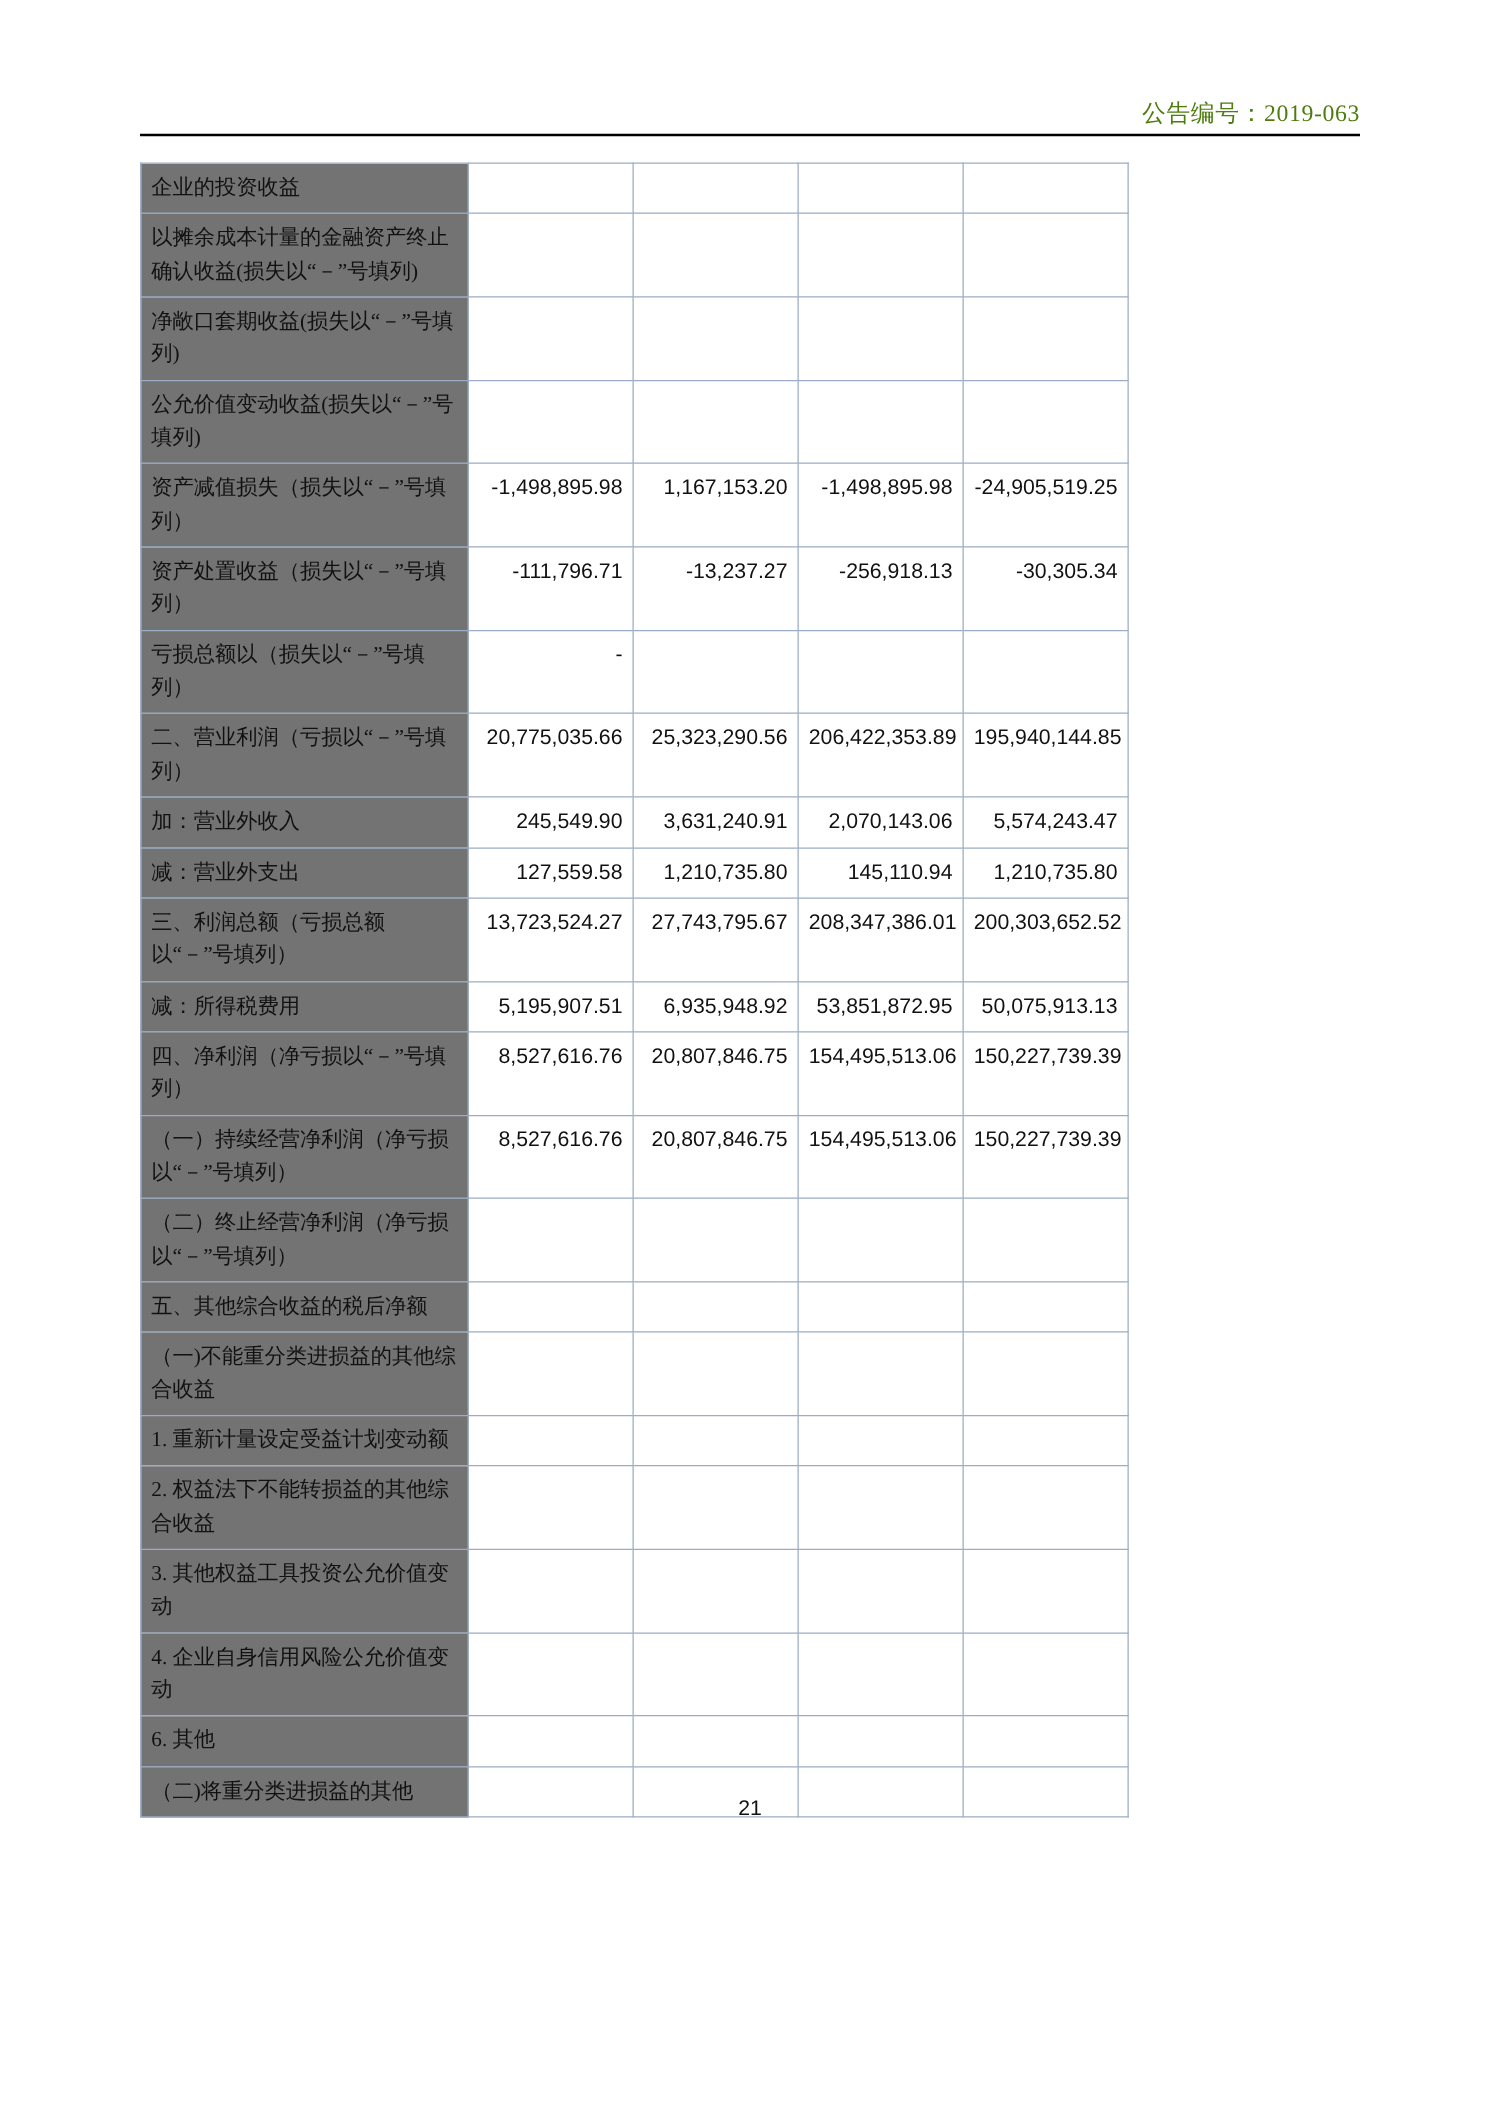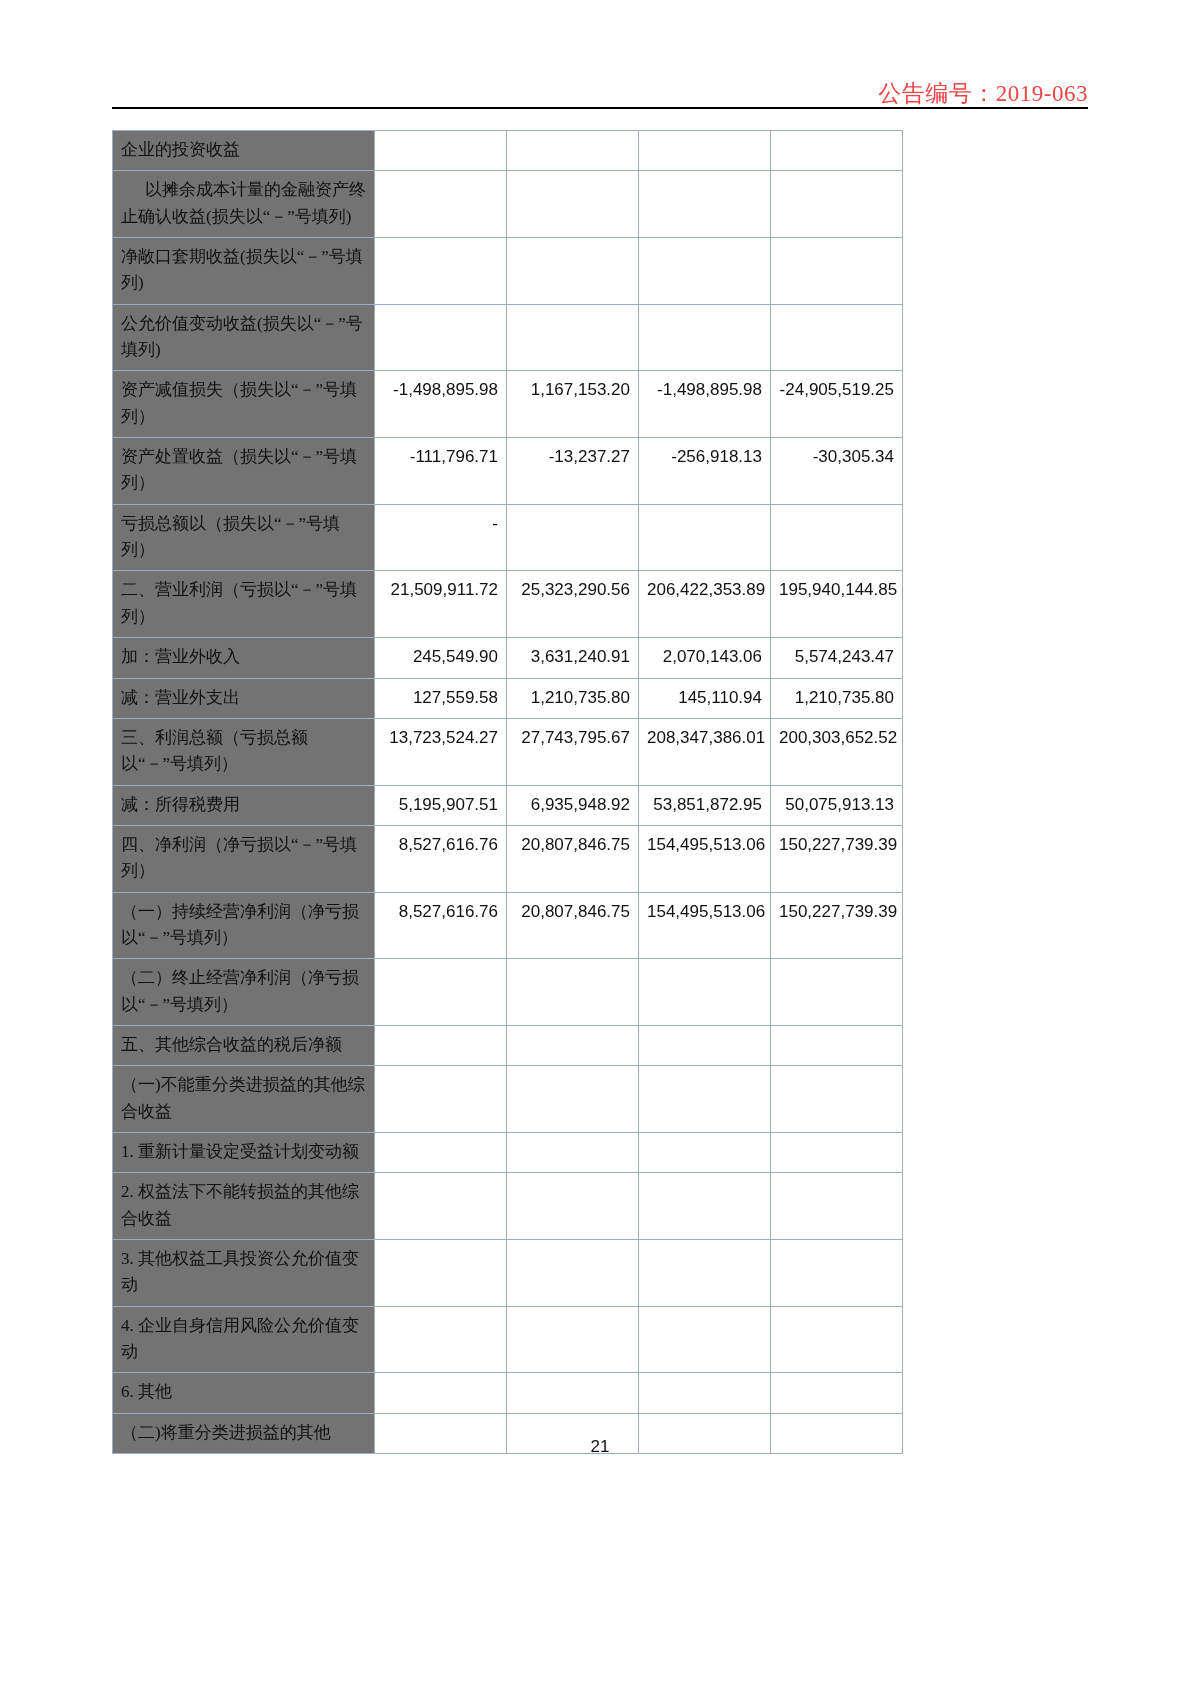--- a/index.html
+++ b/index.html
@@ -15,22 +15,22 @@
     box-sizing: border-box;
     font-family: "Liberation Serif", serif;
     overflow: hidden;
   }
   .header {
     position: absolute;
     top: 78px;
     left: 112px;
     width: 976px;
     text-align: right;
-    font-size: 23px;
-    color: #ef4444;
+    font-size: 19px;
+    color: #4d7c0f;
     letter-spacing: 0.5px;
   }
   .header-rule {
     position: absolute;
     top: 107px;
     left: 112px;
     width: 976px;
     height: 2px;
     background: #000;
   }
@@ -62,21 +62,21 @@
     text-align: right;
     font-family: "Liberation Sans", sans-serif;
     font-size: 16.5px;
     white-space: nowrap;
   }
   td.lbl.bold {
     font-weight: normal;
   }
   .ind1 { text-indent: 1.1em; }
   .ind2 { text-indent: 2.2em; }
-  .ind3 { text-indent: 5.2em; margin-left: 24px; }
+  .ind3 { text-indent: 5.2em; }
   .pagenum {
     position: absolute;
     top: 1437px;
     left: 0;
     width: 1200px;
     text-align: center;
     font-size: 17px;
     color: #111;
     font-family: "Liberation Sans", sans-serif;
   }
@@ -142,21 +142,21 @@
         </tr>
         <tr>
           <td class="lbl"><span class="ind2">亏损总额以（损失以“－”号填列）</span></td>
           <td class="num">-</td>
           <td class="num"></td>
           <td class="num"></td>
           <td class="num"></td>
         </tr>
         <tr>
           <td class="lbl bold"><span>二、营业利润（亏损以“－”号填列）</span></td>
-          <td class="num">21,509,911.72</td>
+          <td class="num">20,775,035.66</td>
           <td class="num">25,323,290.56</td>
           <td class="num">206,422,353.89</td>
           <td class="num">195,940,144.85</td>
         </tr>
         <tr>
           <td class="lbl"><span>加：营业外收入</span></td>
           <td class="num">245,549.90</td>
           <td class="num">3,631,240.91</td>
           <td class="num">2,070,143.06</td>
           <td class="num">5,574,243.47</td>

